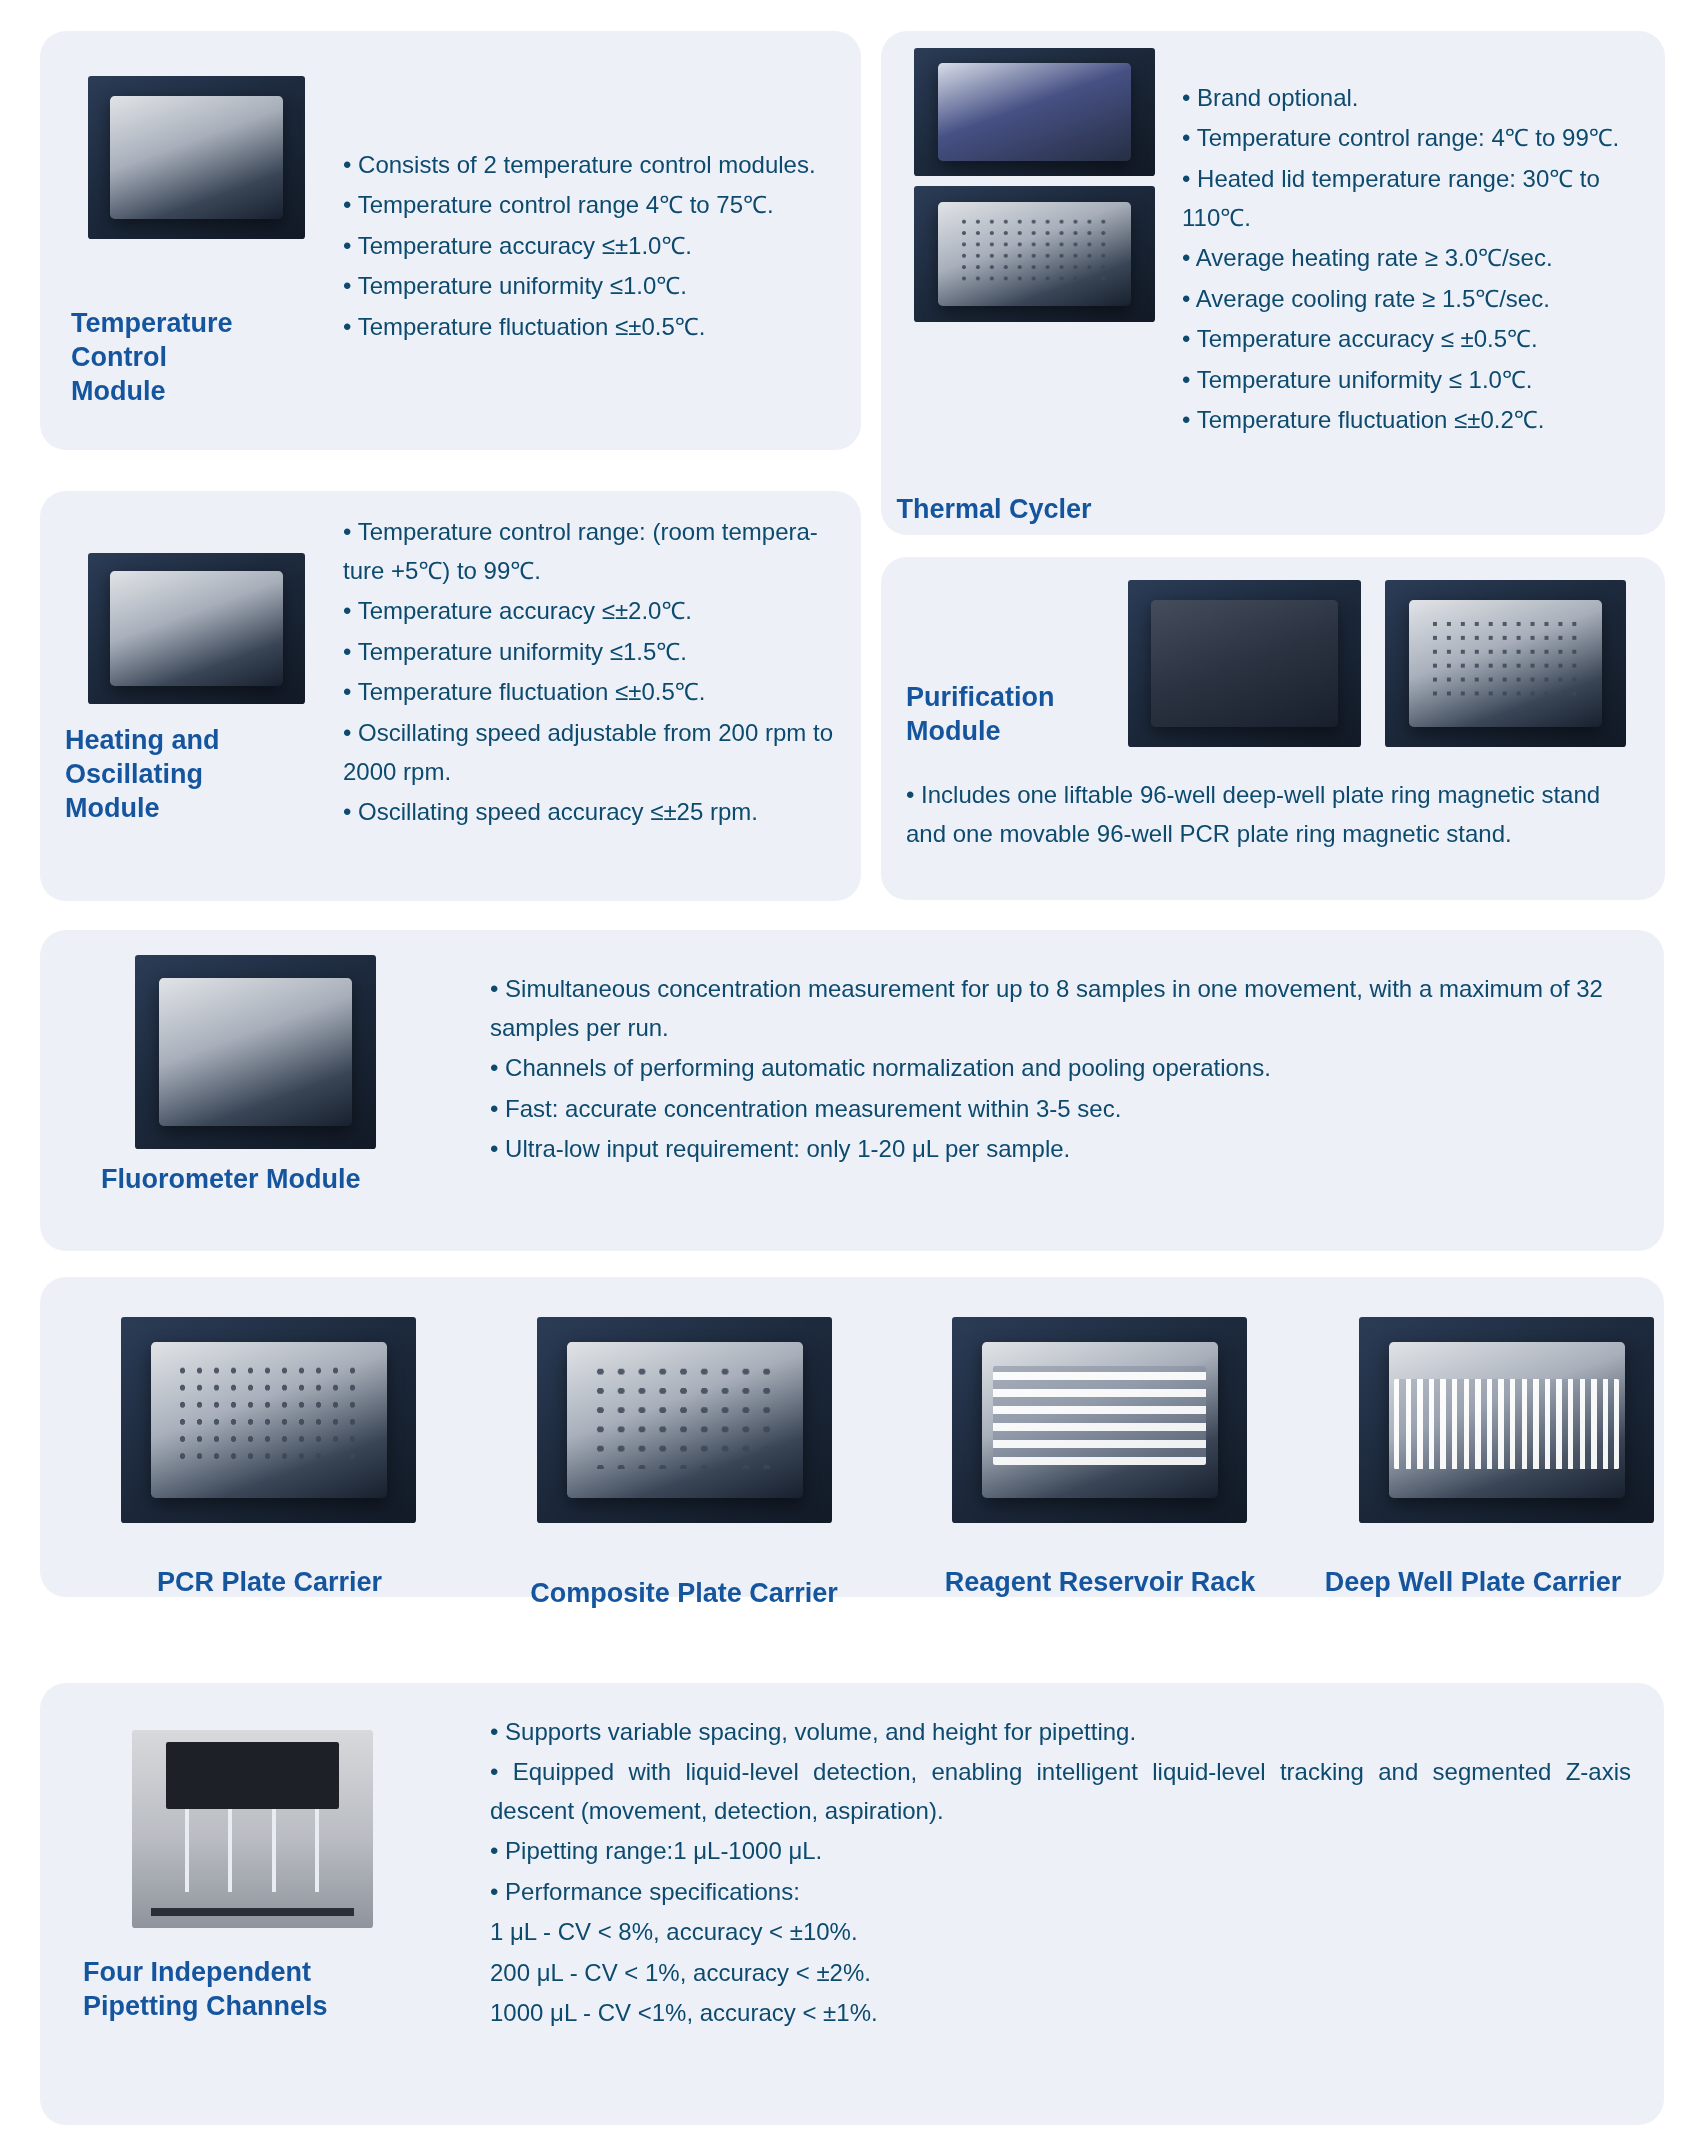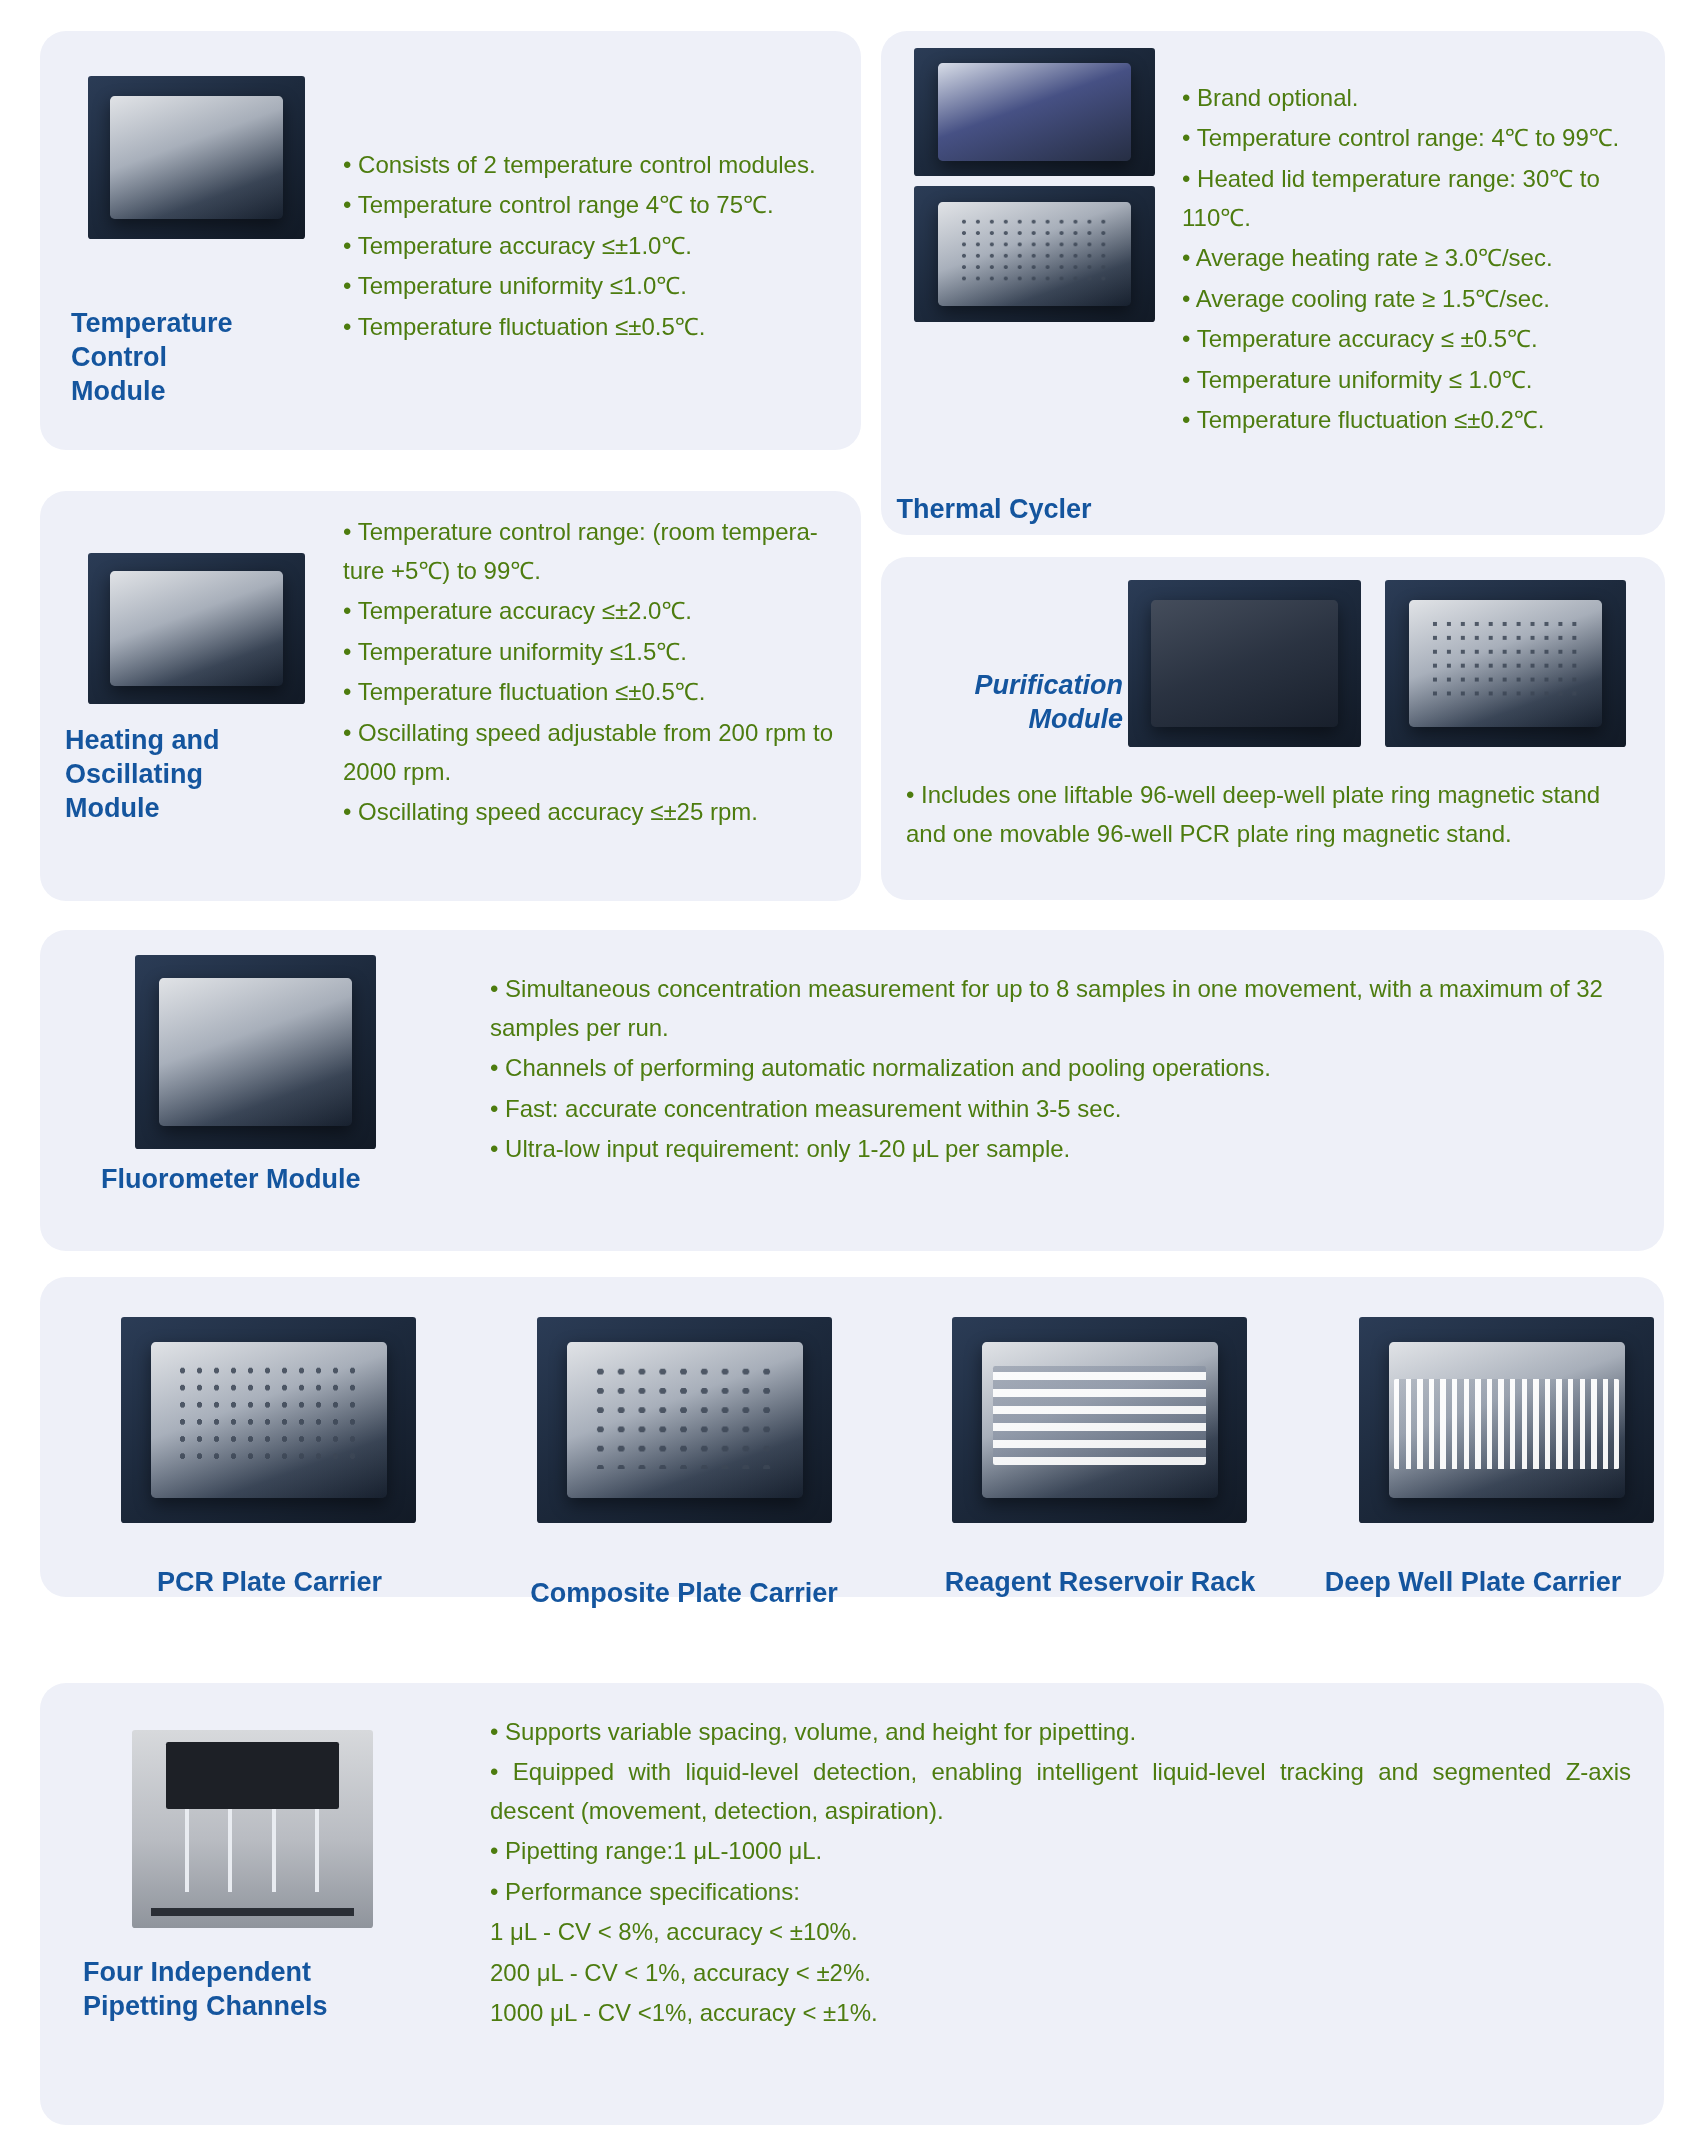--- a/index.html
+++ b/index.html
@@ -29,21 +29,21 @@
   }
   .title {
     color: #14559e;
     font-weight: bold;
     font-size: 27px;
     line-height: 1.25;
     text-align: left;
   }
   .bullets {
     font-size: 24px;
-    color: #4d7c0f;
+    color: #0c4a6e;
     line-height: 1.62;
   }
   .bullets div {
     margin: 0 0 1.6px 0;
   }
   .photo {
     background: linear-gradient(150deg, #2b3c56 0%, #1d2a3d 45%, #121a26 100%);
     border-radius: 3.1px;
     position: relative;
     overflow: hidden;
@@ -150,21 +150,21 @@
   </div>
 
   <div class="card" style="left:881px; top:557px; width:784px; height:343px;">
     <div class="photo dark" style="position:absolute; left:247px; top:23px; width:233px; height:167px;">
       <div class="hl"></div>
     </div>
     <div class="photo" style="position:absolute; left:504px; top:23px; width:241px; height:167px;">
       <div class="hl"></div>
       <div class="grid-dots"></div>
     </div>
-    <div class="title" style="position:absolute; left:25px; top:112px; width:217px; text-align:right;font-style:italic;">
+    <div class="title" style="position:absolute; left:25px; top:124px; width:217px; text-align:left;">
       <div>Purification</div>
       <div>Module</div>
     </div>
     <div class="bullets" style="position:absolute; left:25px; top:219px; width:737px;">
       <div>• Includes one liftable 96-well deep-well plate ring magnetic stand and one movable 96-well PCR plate ring magnetic stand.</div>
     </div>
   </div>
 
   <div class="card" style="left:40px; top:930px; width:1624px; height:321px;">
     <div class="photo" style="position:absolute; left:95px; top:25px; width:241px; height:194px;">

